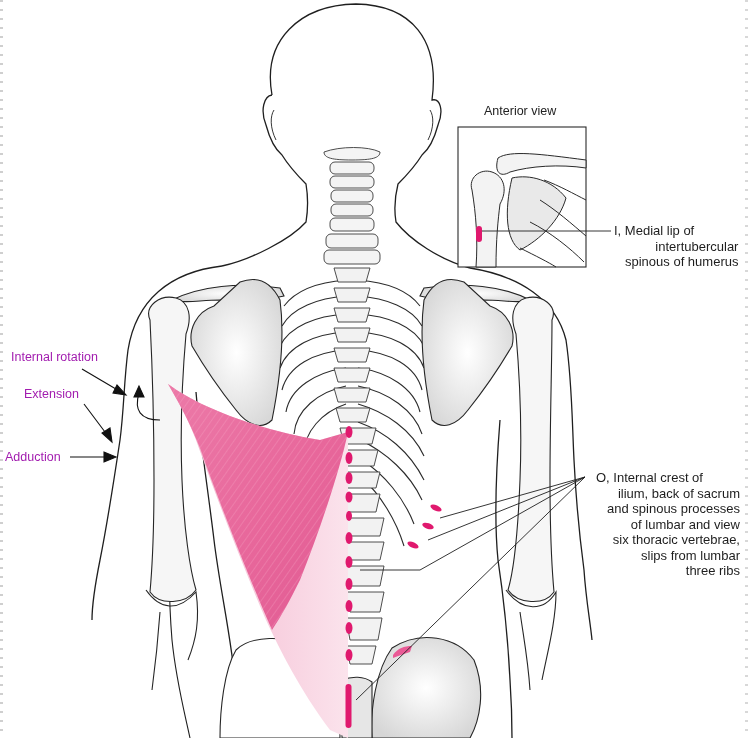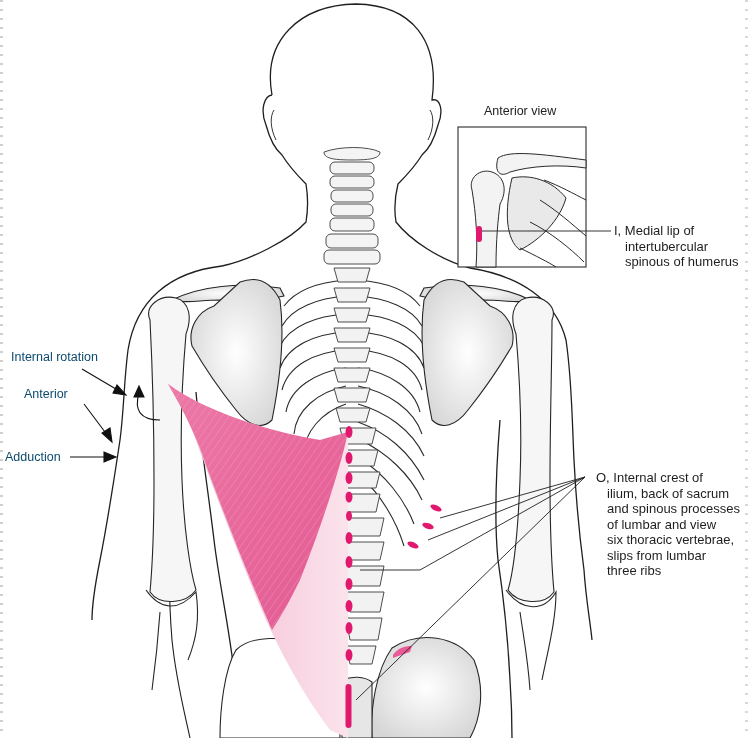--- a/index.html
+++ b/index.html
@@ -3,24 +3,24 @@
   <meta charset="utf-8">
   <style>
     html, body { margin: 0; padding: 0; background: #ffffff; }
     body { width: 752px; height: 738px; position: relative; overflow: hidden;
            font-family: "Liberation Sans", "DejaVu Sans", sans-serif; color: #222; }
     .canvas { position: absolute; left: 0; top: 0; width: 748px; height: 738px; }
     .left-ruler { position: absolute; left: 0; top: 0; width: 3px; height: 738px;
       background-image: repeating-linear-gradient(to bottom, #cfcfcf 0 2px, transparent 2px 9px); }
     .right-ruler { position: absolute; right: 0; top: 0; width: 3px; height: 738px;
       background-image: repeating-linear-gradient(to bottom, #d8d8d8 0 2px, transparent 2px 9px); }
-    .label { position: absolute; font-size: 12.5px; line-height: 15.5px; color: #0c4a6e; white-space: nowrap; }
+    .label { position: absolute; font-size: 12.5px; line-height: 15.5px; color: #a21caf; white-space: nowrap; }
     .label-block { position: absolute; font-size: 13px; line-height: 15.5px; color: #1e1e1e; }
     .label-block .line { display: block; white-space: nowrap; }
-    .label-block .indent { padding-left: 11px; }
+    .label-block .indent { padding-left: 11px; text-align: right; }
     .inset-title { position: absolute; left: 484px; top: 104px; font-size: 12.5px; }
   </style>
 </head>
 <body>
 
 <div class="canvas">
   <div class="left-ruler"></div>
   <div class="right-ruler"></div>
 
   <svg width="752" height="738" viewBox="0 0 752 738" xmlns="http://www.w3.org/2000/svg">
@@ -207,21 +207,21 @@
   <div class="label-block" style="left:614px; top:223px;">
     <span class="line">
       <span>I,</span>
       <span>Medial lip of</span>
     </span>
     <span class="line indent">intertubercular</span>
     <span class="line indent">spinous of humerus</span>
   </div>
 
   <div class="label" style="left:11px; top:350px;">Internal rotation</div>
-  <div class="label" style="left:24px; top:387px;">Anterior</div>
+  <div class="label" style="left:24px; top:387px;">Extension</div>
   <div class="label" style="left:5px; top:450px;">Adduction</div>
 
   <div class="label-block" style="left:596px; top:470px;">
     <span class="line">
       <span>O,</span>
       <span>Internal crest of</span>
     </span>
     <span class="line indent">ilium, back of sacrum</span>
     <span class="line indent">and spinous processes</span>
     <span class="line indent">of lumbar and view</span>

